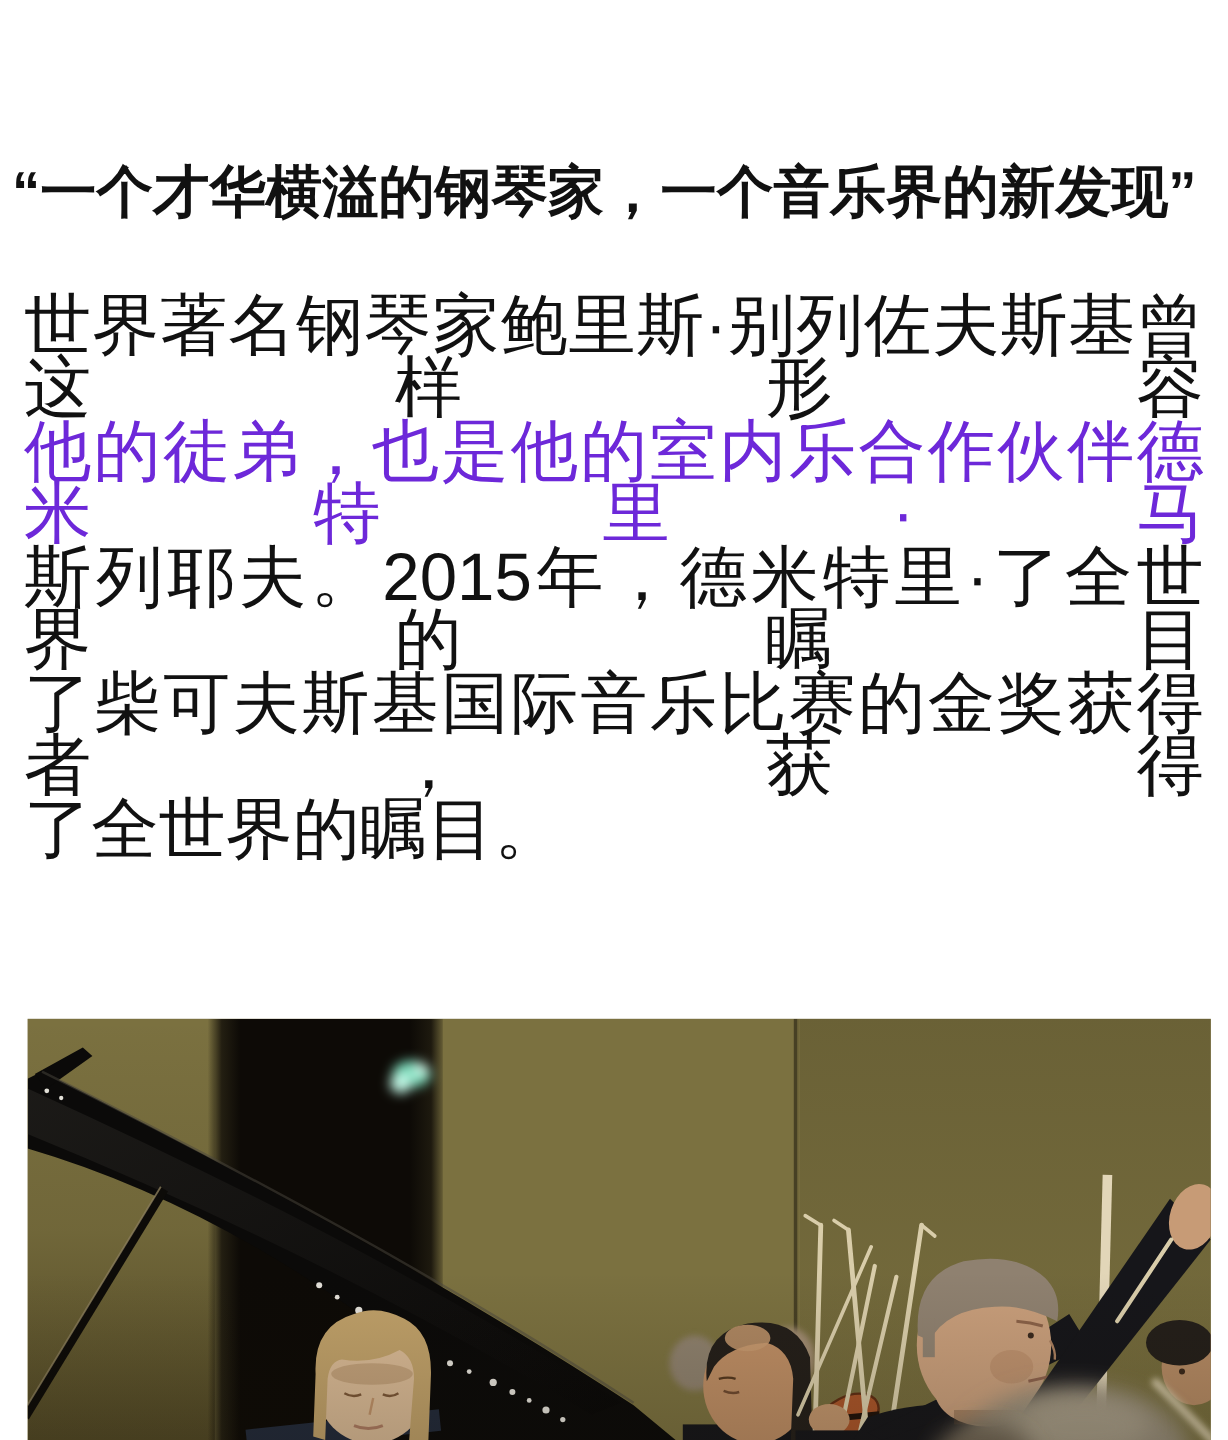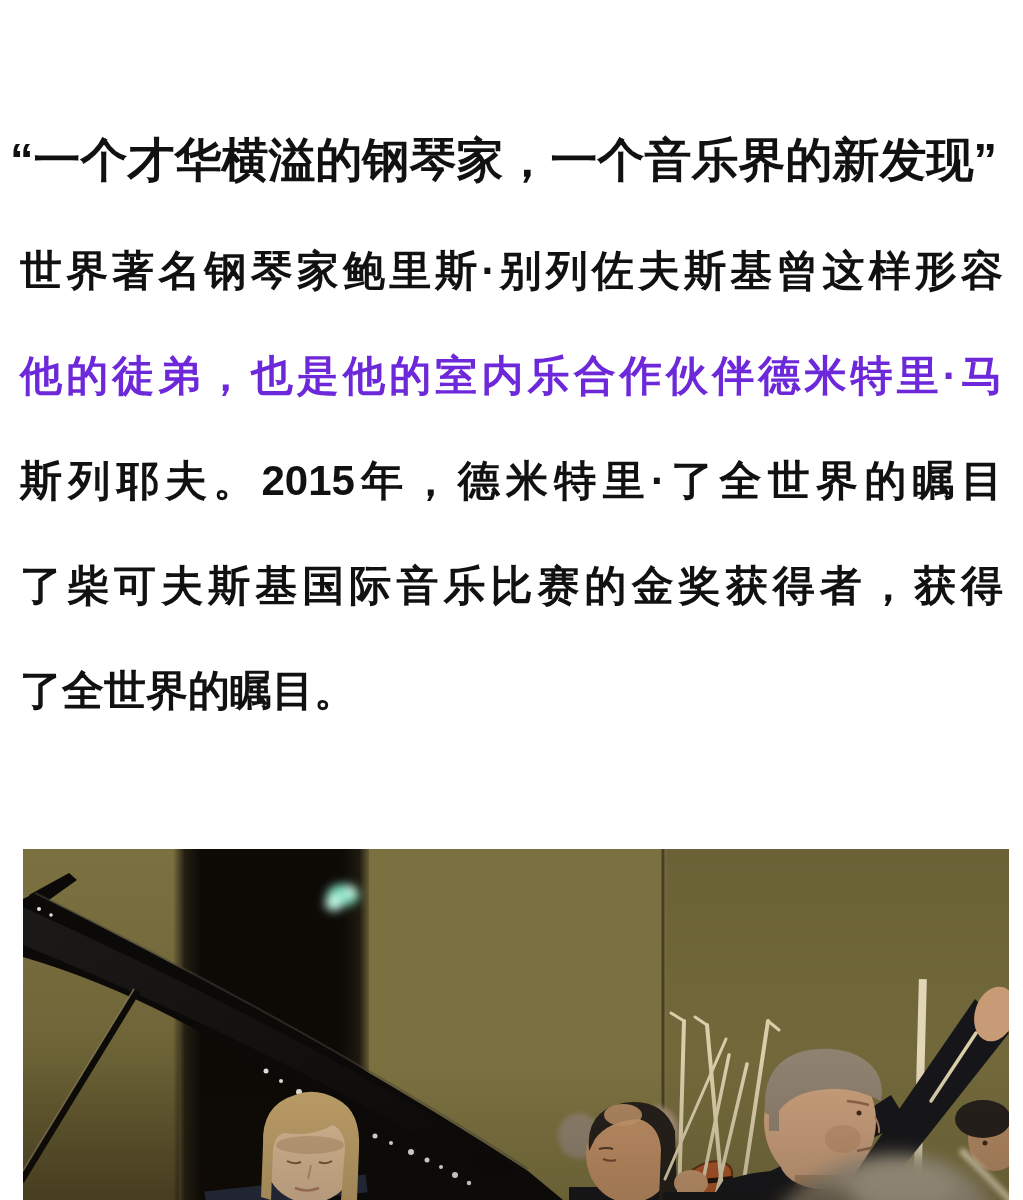--- a/index.html
+++ b/index.html
@@ -2,21 +2,21 @@
 <html style="--wall: #7b7140; --wall_dark: #574d2b; --doorway: #0d0a06; --exit_light: #7fe6c4; --piano: #0b0a09; --skin: #c59a76; --pianist_hair: #bfa069; --pianist_jacket: #222a3a; --dark_hair: #241f1a; --gray_hair: #8f8170; --clothing: #16161a; --bow: #d9cdaa; --baton: #e2d6b8; --violin: #a9552a; --blur_head: #958b78;"><head>
 <meta charset="utf-8">
 <style>
   html,body{margin:0;padding:0;background:#ffffff;}
   .page{position:relative;width:1023px;height:1200px;background:#ffffff;overflow:hidden;
         font-family:"Liberation Sans","DejaVu Sans",sans-serif;}
   .heading{position:absolute;left:10px;top:128px;width:1005px;margin:0;
            font-size:47px;line-height:64px;font-weight:700;color:#111111;
            white-space:nowrap;letter-spacing:0px;}
   .bodyline{position:absolute;left:20px;width:983px;height:52px;
-            font-size:42px;line-height:52px;font-weight:700;color:#131313;
+            font-size:56px;line-height:52px;font-weight:400;color:#131313;
             text-align:justify;text-align-last:justify;}
   .bodyline.last{text-align:right;text-align-last:left;}
   .l0{top:245px}.l1{top:350px}.l2{top:455px}.l3{top:560px}.l4{top:665px}
   .photo{position:absolute;left:23px;top:849px;width:986px;height:351px;margin:0;
          overflow:hidden;background:#7b7140;}
   .photo svg{display:block}
 </style>
 </head>
 <body>
 

